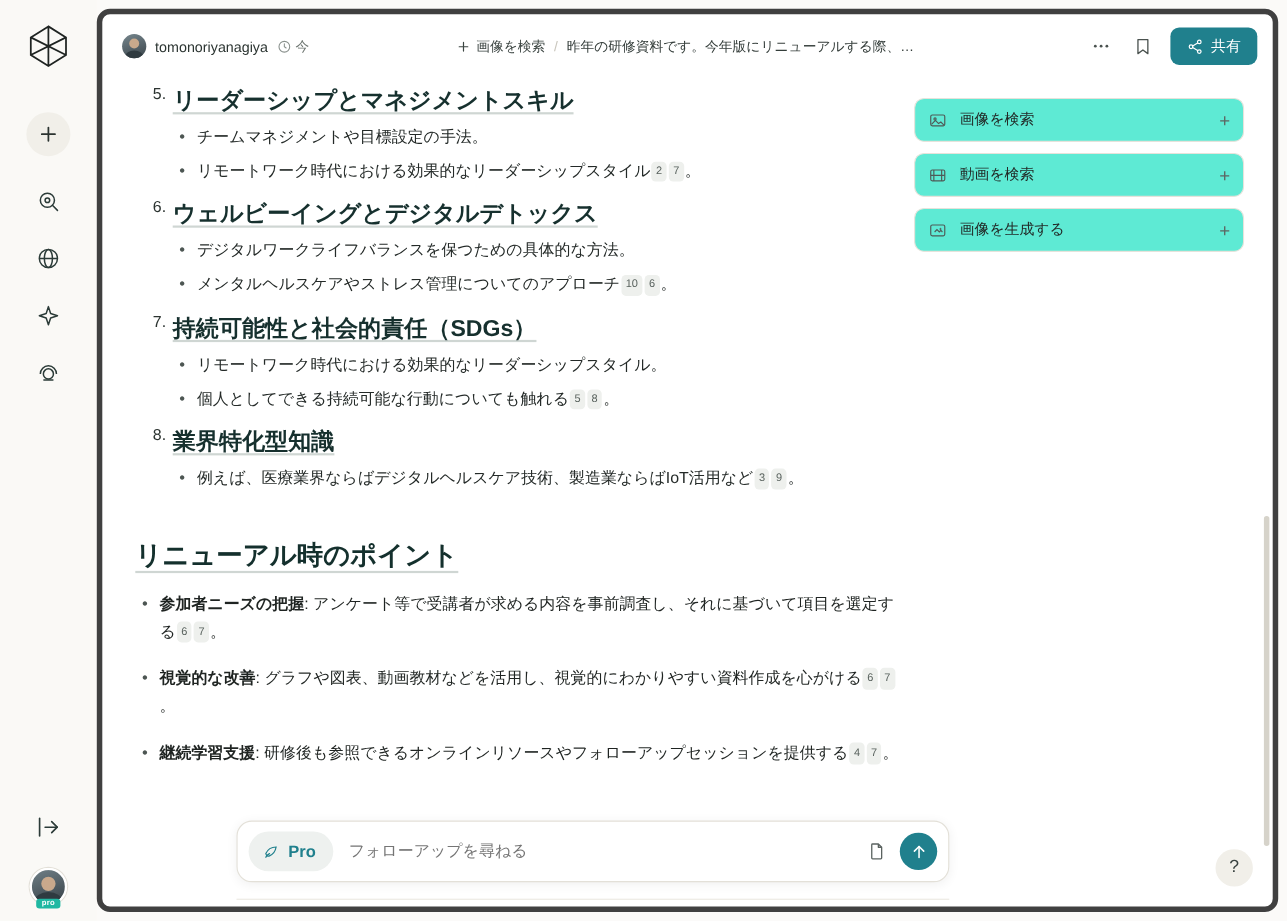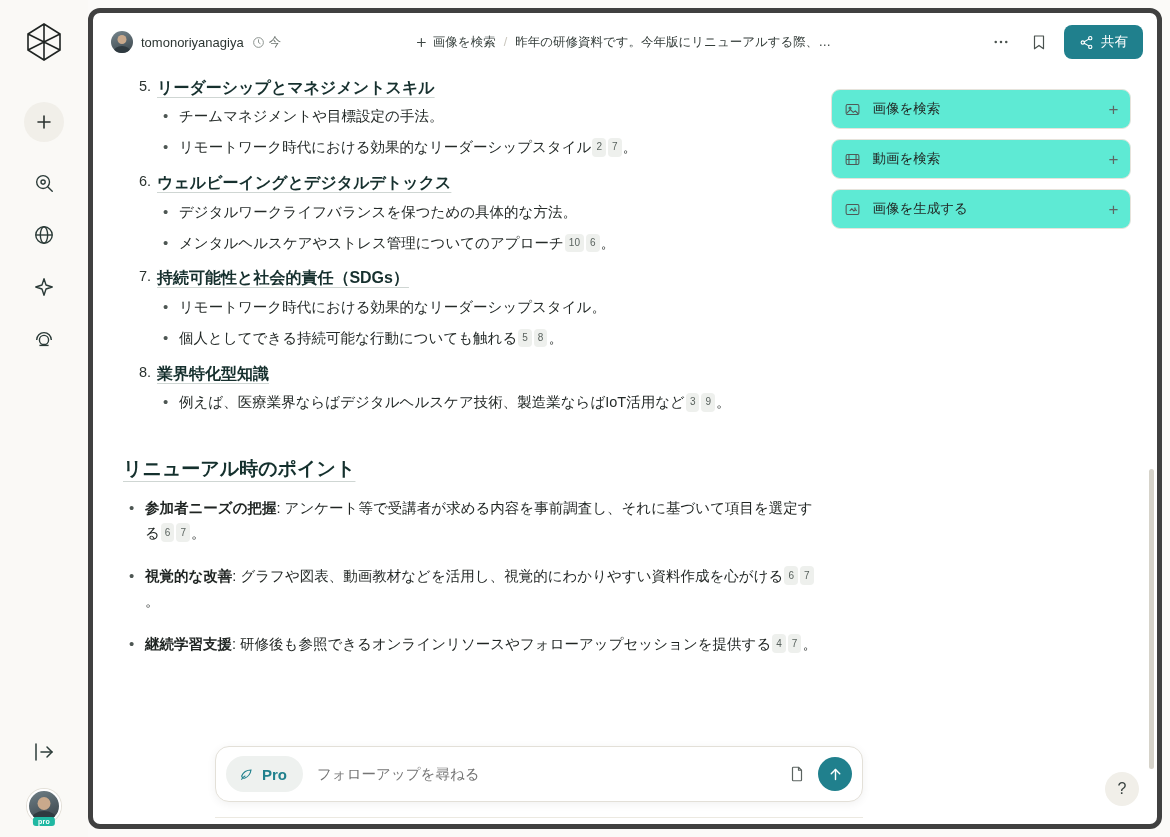--- a/index.html
+++ b/index.html
@@ -124,41 +124,41 @@
     line-height: 1.65;
     color: #1f2422;
   }
   ol.numlist { margin: 0; padding: 0 0 0 34px; list-style: none; counter-reset: nl 4; }
   ol.numlist > li { counter-increment: nl; position: relative; margin: 0 0 6px 0; }
   ol.numlist > li > .num {
     position: absolute; left: -30px; top: 0; width: 24px; text-align: right;
     color: #2b3330; font-size: 14.5px;
   }
   .h-item {
-    font-weight: 700; font-size: 16px; color: #16302e;
+    font-weight: 700; font-size: 21px; color: #16302e;
     text-decoration: underline; text-decoration-color: #cfd6d3;
     text-underline-offset: 4px;
     display: inline;
   }
   ul.bullets { margin: 4px 0 10px 0; padding: 0 0 0 22px; list-style: none; }
   ul.bullets > li { position: relative; margin: 0 0 7px 0; font-size: 14.5px; color: #242a28; }
   ul.bullets > li::before {
     content: "•"; position: absolute; left: -16px; top: -1px; color: #4d5653; font-size: 15px;
   }
   .cite {
     display: inline-block;
     background: #eef0ed; color: #59625e;
     border-radius: 4px; font-size: 10px;
     padding: 1px 4px; margin: 0 1px;
     vertical-align: 2px;
     cursor: pointer;
   }
 
   h2.section {
-    font-size: 19px; font-weight: 700; color: #14302d;
+    font-size: 24px; font-weight: 700; color: #14302d;
     margin: 28px 0 12px 0;
     text-decoration: underline; text-decoration-color: #cfd6d3;
     text-underline-offset: 6px;
     display: inline-block;
   }
   ul.points { margin: 0; padding: 0 0 0 22px; list-style: none; }
   ul.points > li { position: relative; margin: 0 0 18px 0; font-size: 14.5px; line-height: 1.72; }
   ul.points > li::before { content: "•"; position: absolute; left: -16px; top: -1px; color: #4d5653; font-size: 15px; }
   ul.points b { font-weight: 700; }
   p.closing { margin: 10px 0 0 0; font-size: 14.5px; line-height: 1.72; width: 672px; }

